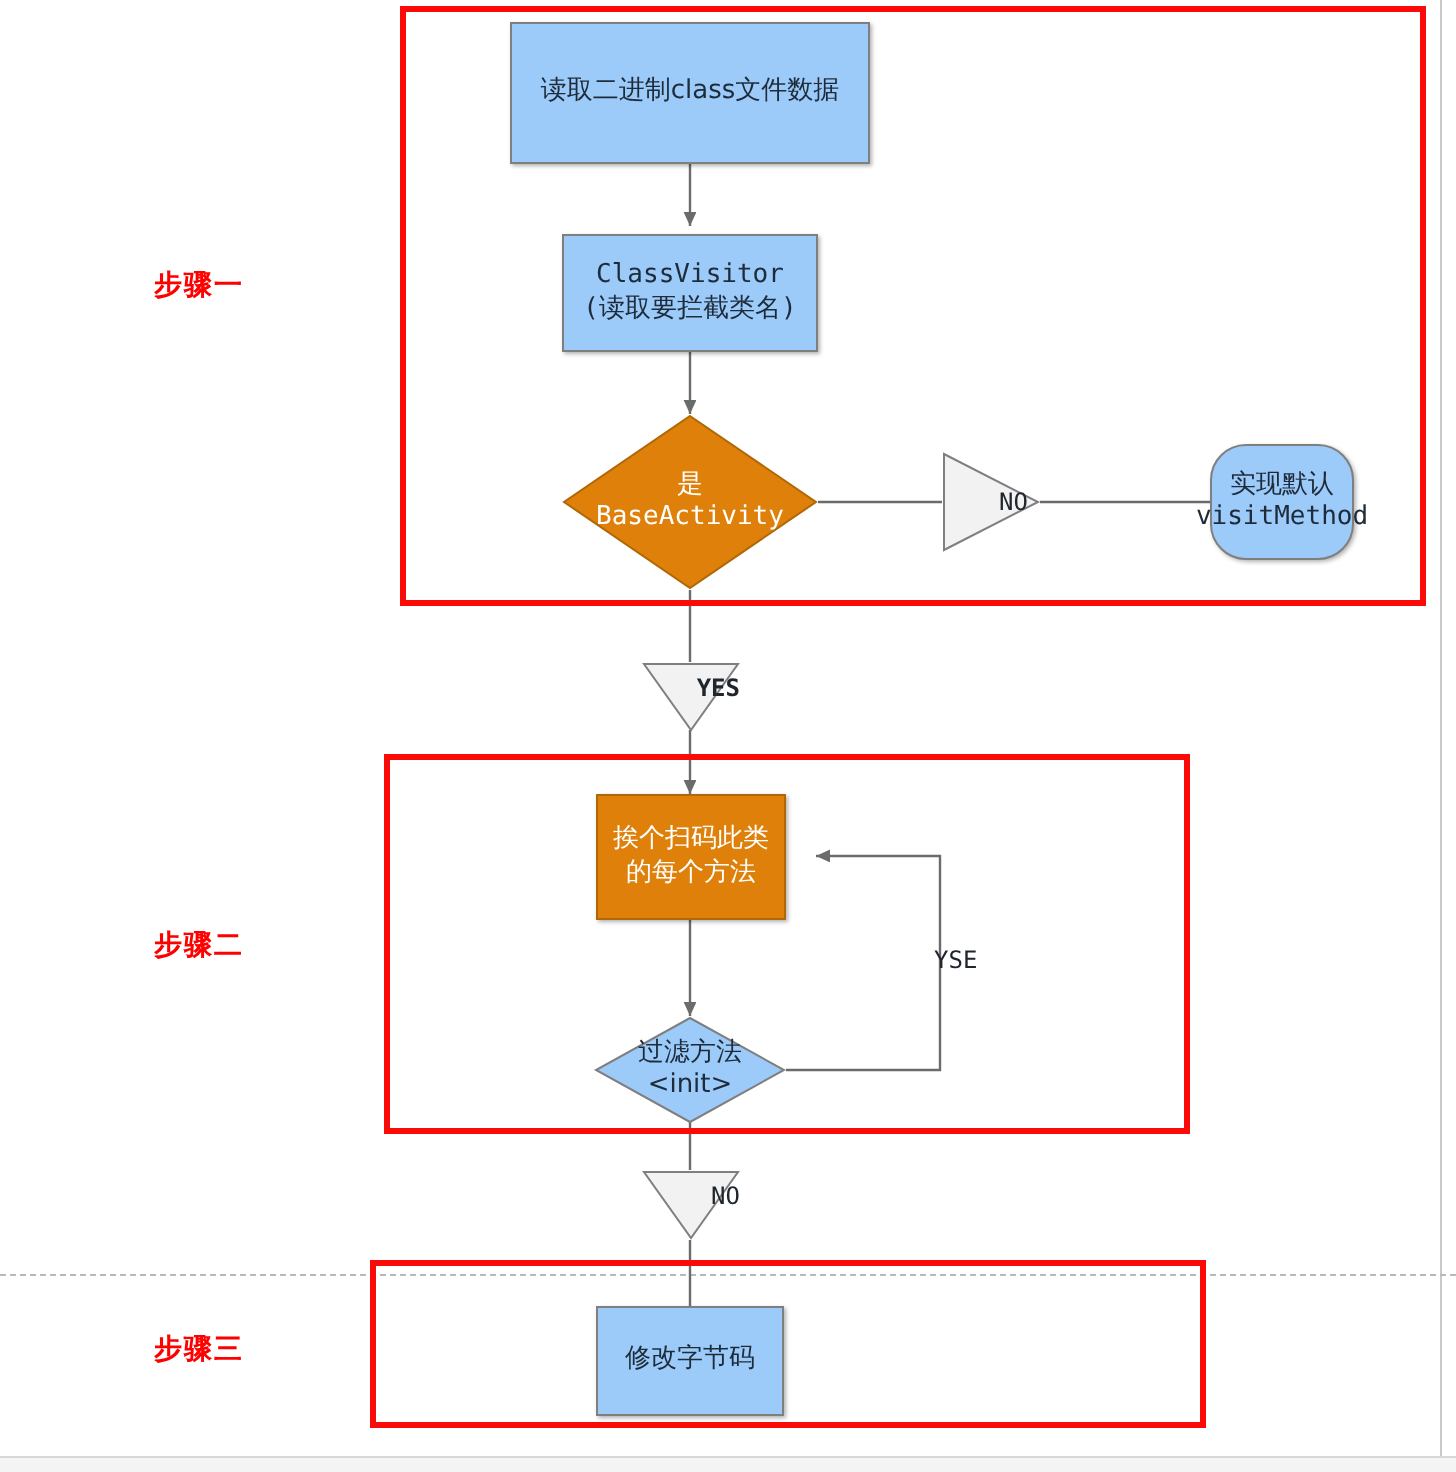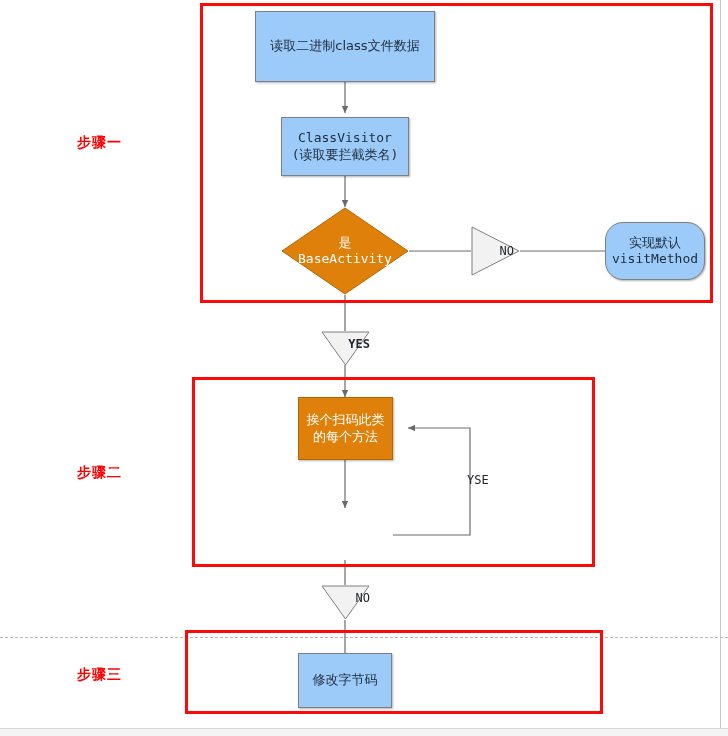--- a/index.html
+++ b/index.html
@@ -212,35 +212,42 @@
 BaseActivity</div>
   </div>
 
   <div class="tri-wrap" style="left:471px; top:226px; width:49px; height:50px;">
     <svg width="49" height="50" viewBox="0 0 49 50">
       <polygon points="1,1 48,25 1,49" fill="#f2f2f2" stroke="#7f7f7f" stroke-width="1"></polygon>
     </svg>
     <div class="tri-label" style="top:18px; left:-6px;">NO</div>
   </div>
 
-  <div class="node round-blue mono" style="left:605px; top:222px; width:100px; height:58px;">实现默认
+  <div class="node round-blue mono" style="left:605px; top:222px; width:72px; height:58px;">实现默认
 visitMethod</div>
 
   <div class="tri-wrap" style="left:321px; top:331px; width:49px; height:35px;font-weight:bold;">
     <svg width="49" height="35" viewBox="0 0 49 35">
       <polygon points="1,1 48,1 24.5,34" fill="#f2f2f2" stroke="#7f7f7f" stroke-width="1"></polygon>
     </svg>
     <div class="tri-label" style="top:6px;">YES</div>
   </div>
 
   <div class="node rect-orange" style="left:298px; top:397px; width:95px; height:63px;">挨个扫码此类
 的每个方法</div>
 
   <div class="edge-label" style="left:467px; top:473px;">YSE</div>
 
+  <div class="diamond-wrap" style="left:297px; top:508px; width:96px; height:54px;">
+    <svg width="96" height="54" viewBox="0 0 96 54">
+      <polygon points="48,1 95,27 48,53 1,27" fill="#9ccbfa" stroke="#7f7f7f" stroke-width="1"></polygon>
+    </svg>
+    <div class="diamond-text on-blue">过滤方法
+&lt;init&gt;</div>
+  </div>
 
   <div class="tri-wrap" style="left:321px; top:585px; width:49px; height:35px;">
     <svg width="49" height="35" viewBox="0 0 49 35">
       <polygon points="1,1 48,1 24.5,34" fill="#f2f2f2" stroke="#7f7f7f" stroke-width="1"></polygon>
     </svg>
     <div class="tri-label" style="top:6px;">NO</div>
   </div>
 
   <div class="node rect-blue" style="left:298px; top:653px; width:94px; height:55px;">修改字节码</div>
 

